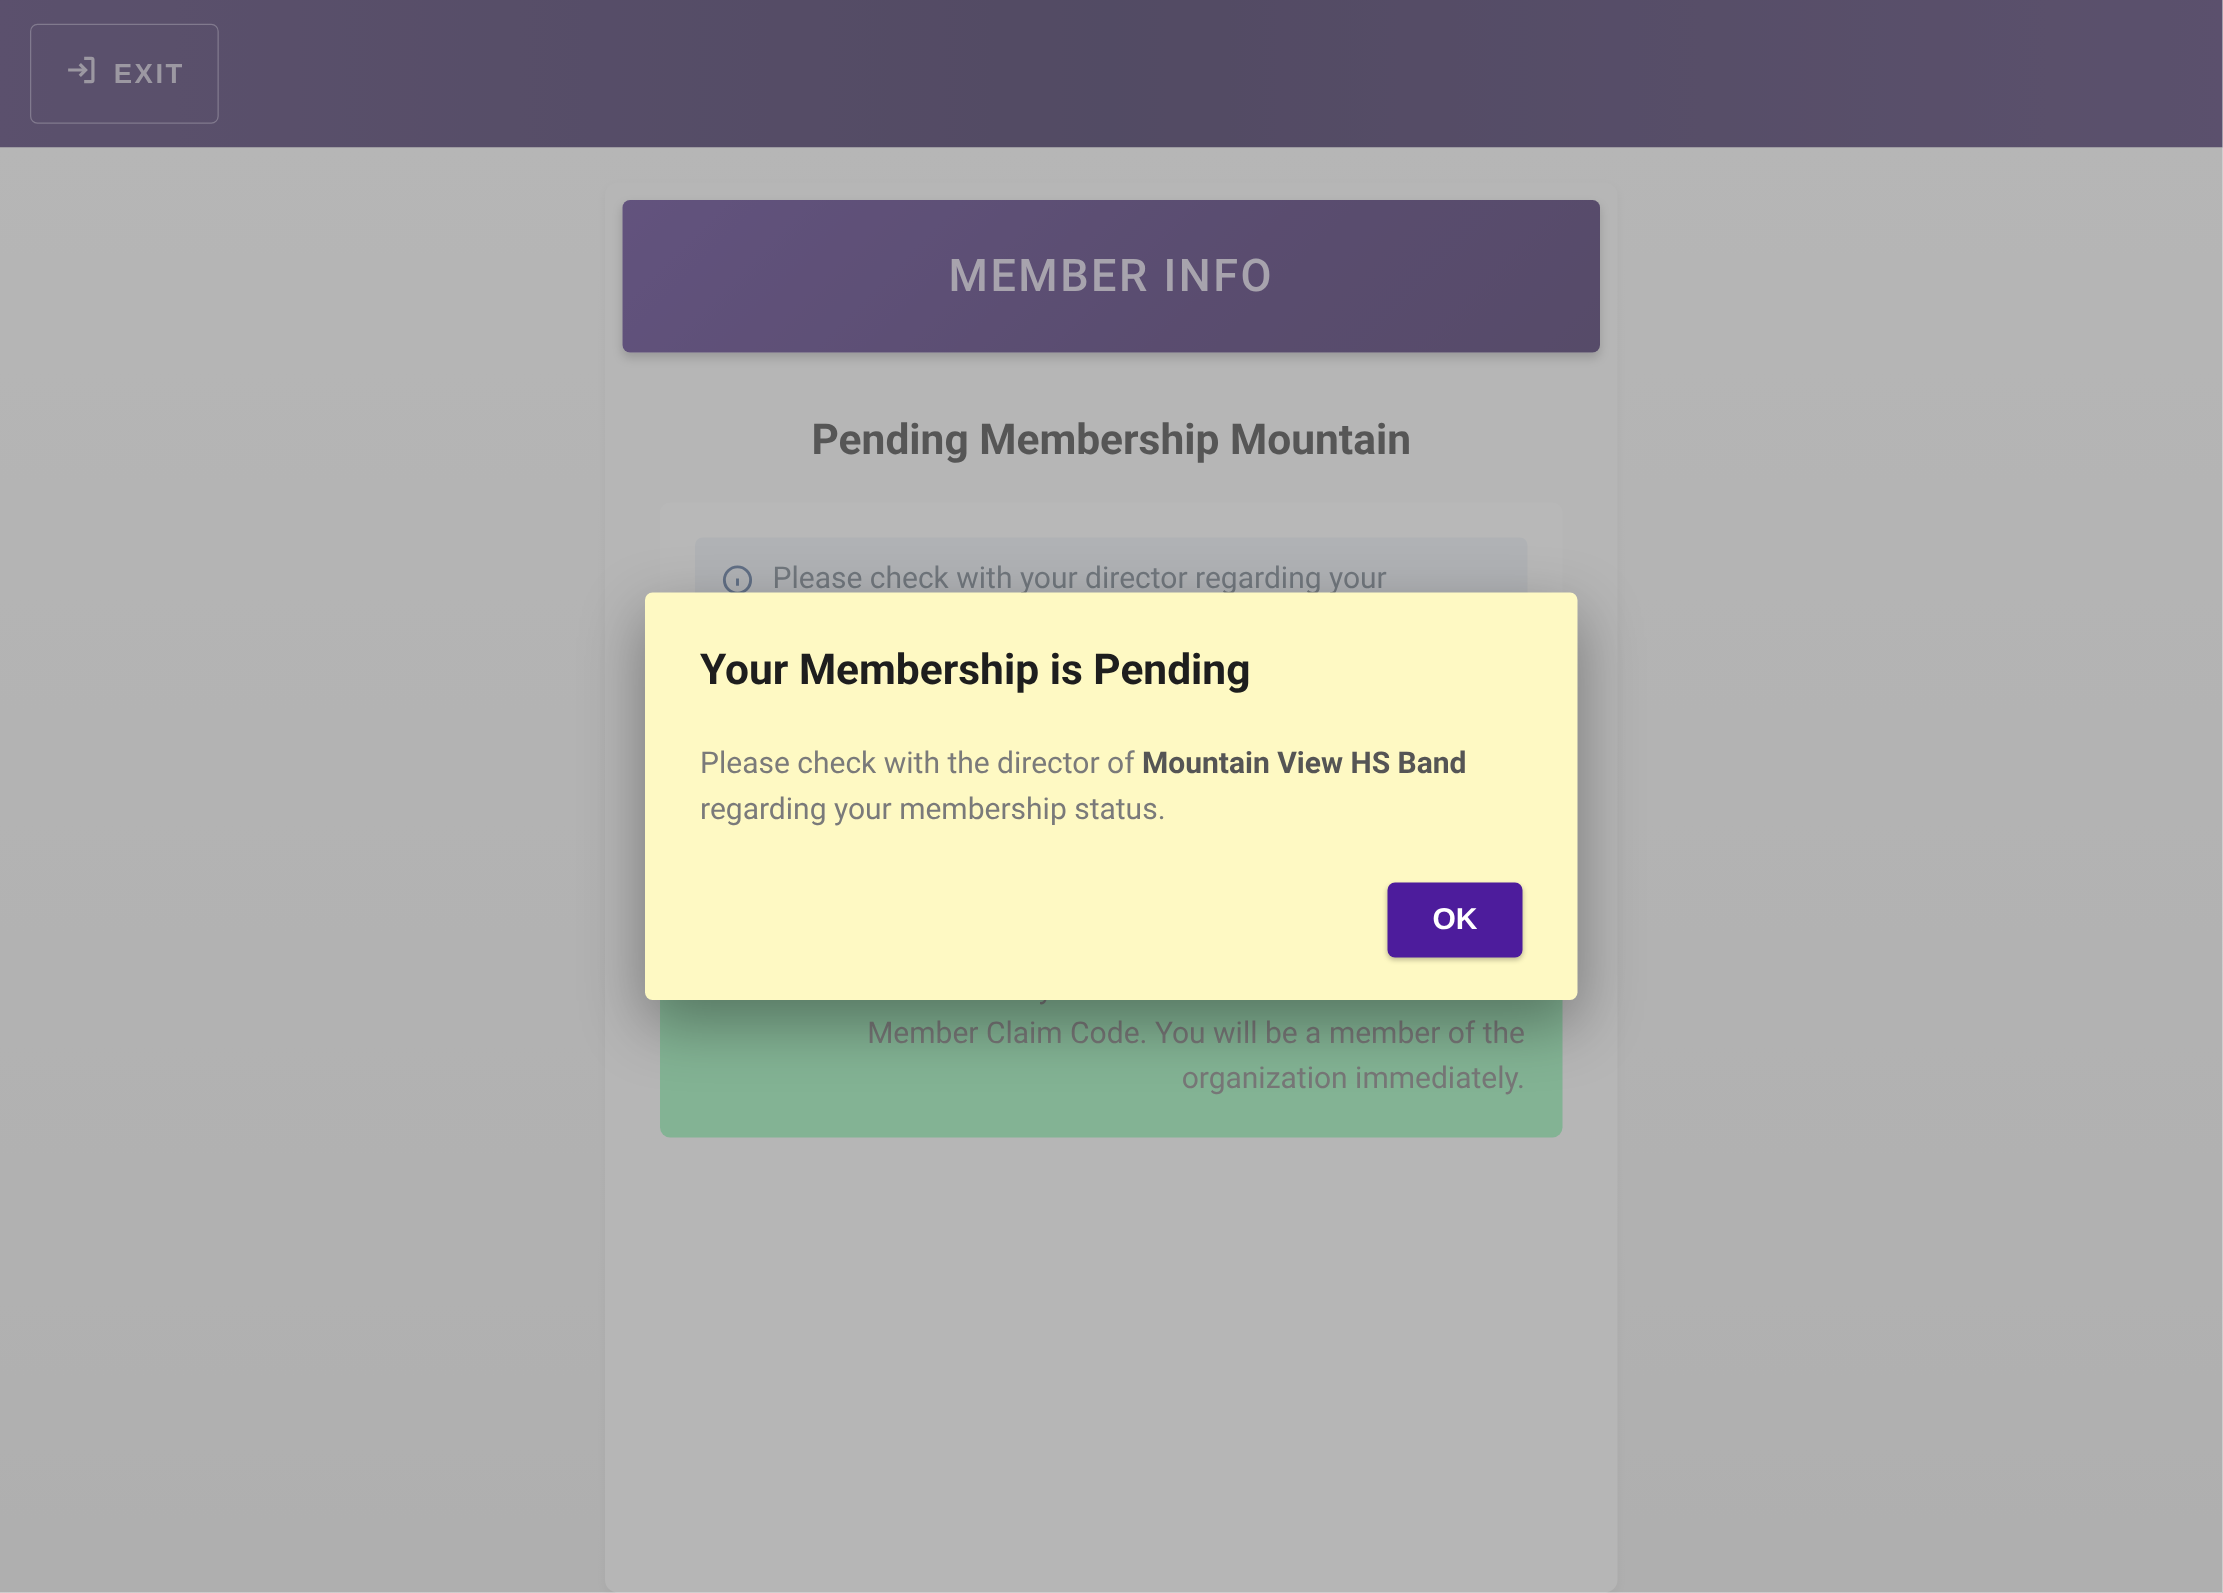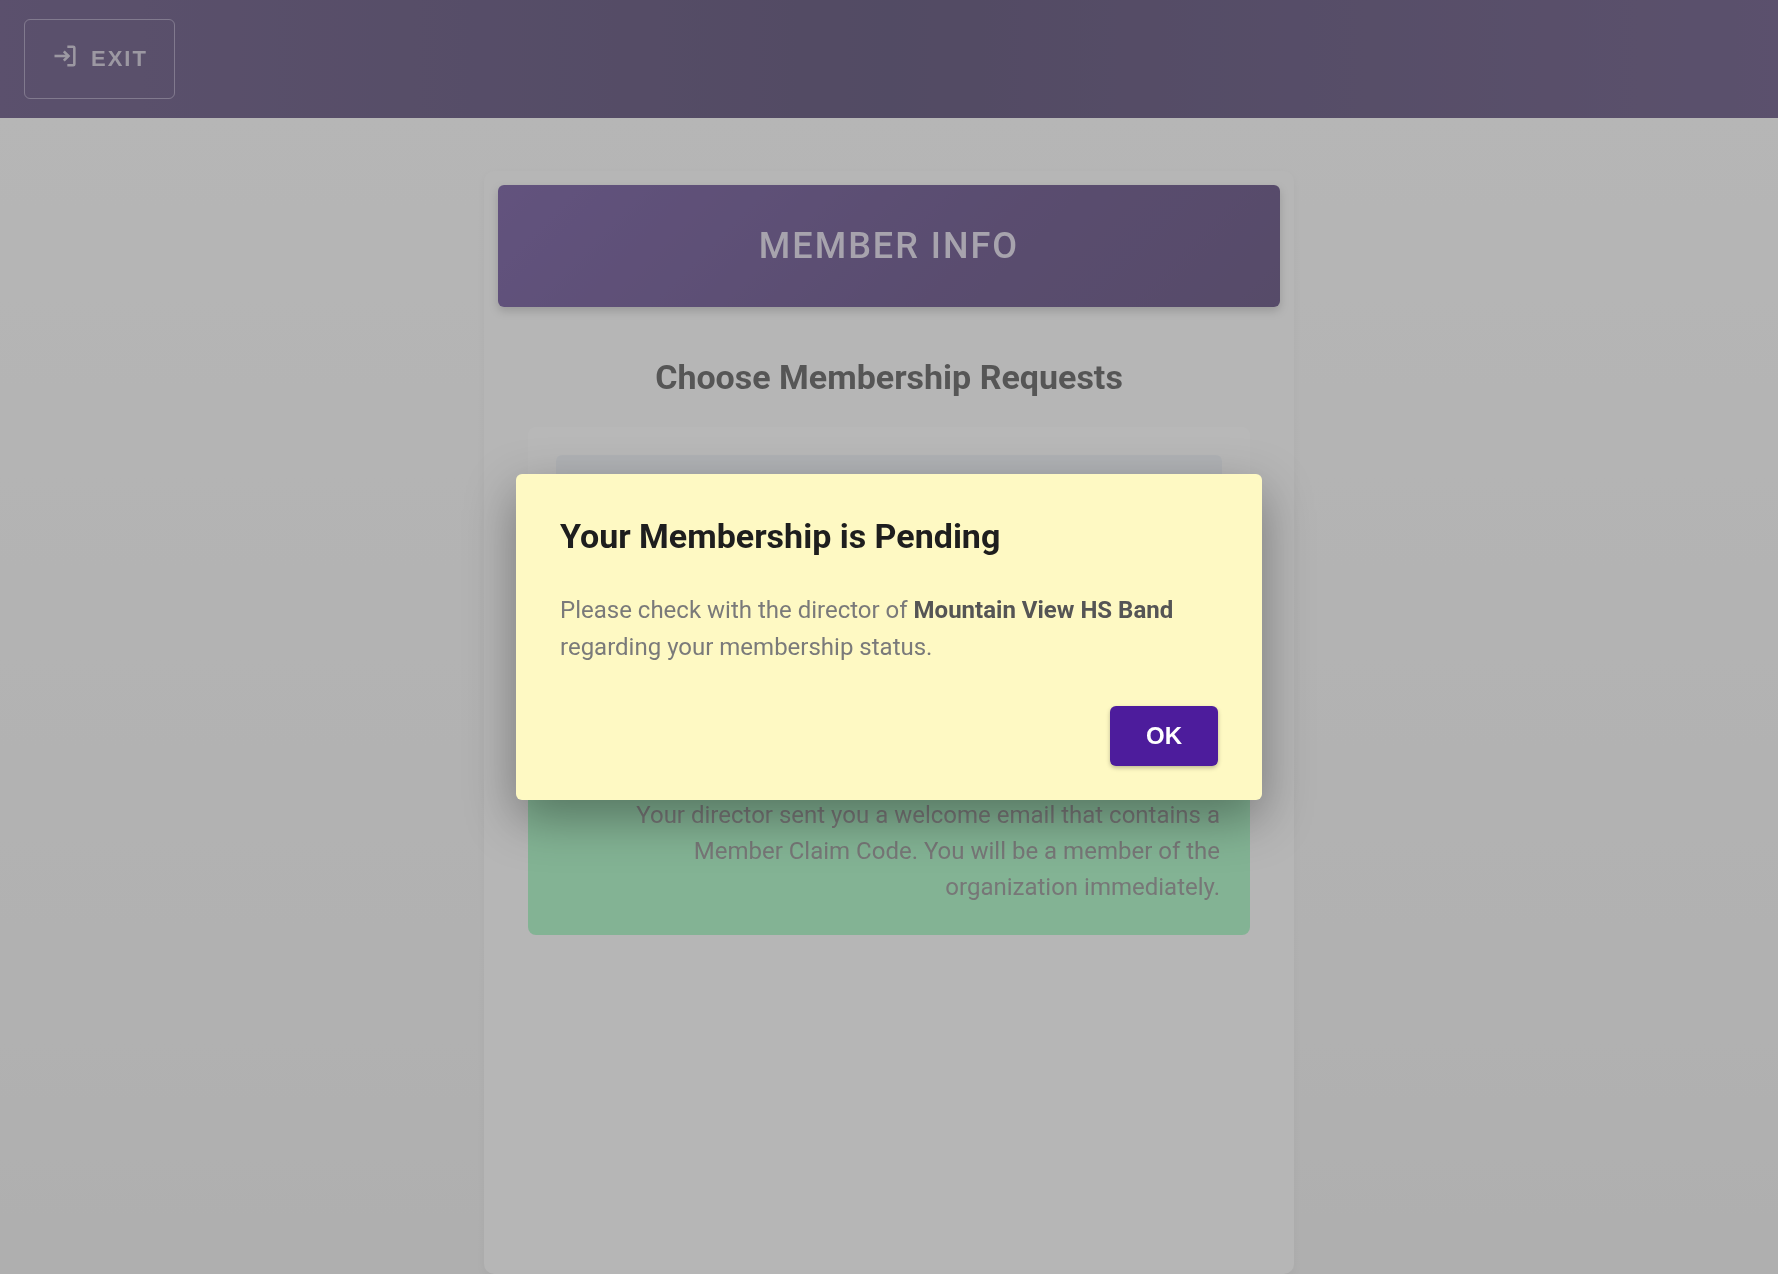--- a/index.html
+++ b/index.html
@@ -58,21 +58,21 @@
     }
     .exit-button svg {
       width: 28px;
       height: 28px;
     }
     .page {
       background: linear-gradient(180deg, #f5f5f5 0%, #ececec 70%, #e6e6e6 100%);
       min-height: calc(100% - 118px);
       display: flex;
       justify-content: center;
-      padding-top: 53px;
+      padding-top: 28px;
     }
     .card {
       width: 810px;
       background: #f5f5f5;
       border-radius: 10px;
       box-shadow: 0 3px 8px rgba(0,0,0,0.06);
       overflow: hidden;
     }
     .card-header {
       background: linear-gradient(135deg, #3d1b7a 0%, #2a0d5a 60%, #230a4c 100%);
@@ -201,21 +201,21 @@
         <path d="M11 8l4 4-4 4"></path>
       </svg>
     </span>
     <span>EXIT</span>
   </button>
 </header>
 
 <main class="page">
   <div class="card">
     <div class="card-header">MEMBER INFO</div>
-    <div class="section-title">Choose Membership Requests</div>
+    <div class="section-title">Pending Membership Mountain</div>
 
     <div class="inner-panel">
       <div class="info-banner">
         <span>
           <svg viewBox="0 0 24 24" fill="none" stroke-width="2">
             <circle cx="12" cy="12" r="9"></circle>
             <line x1="12" y1="8" x2="12" y2="8"></line>
             <line x1="12" y1="11" x2="12" y2="16"></line>
           </svg>
         </span>

